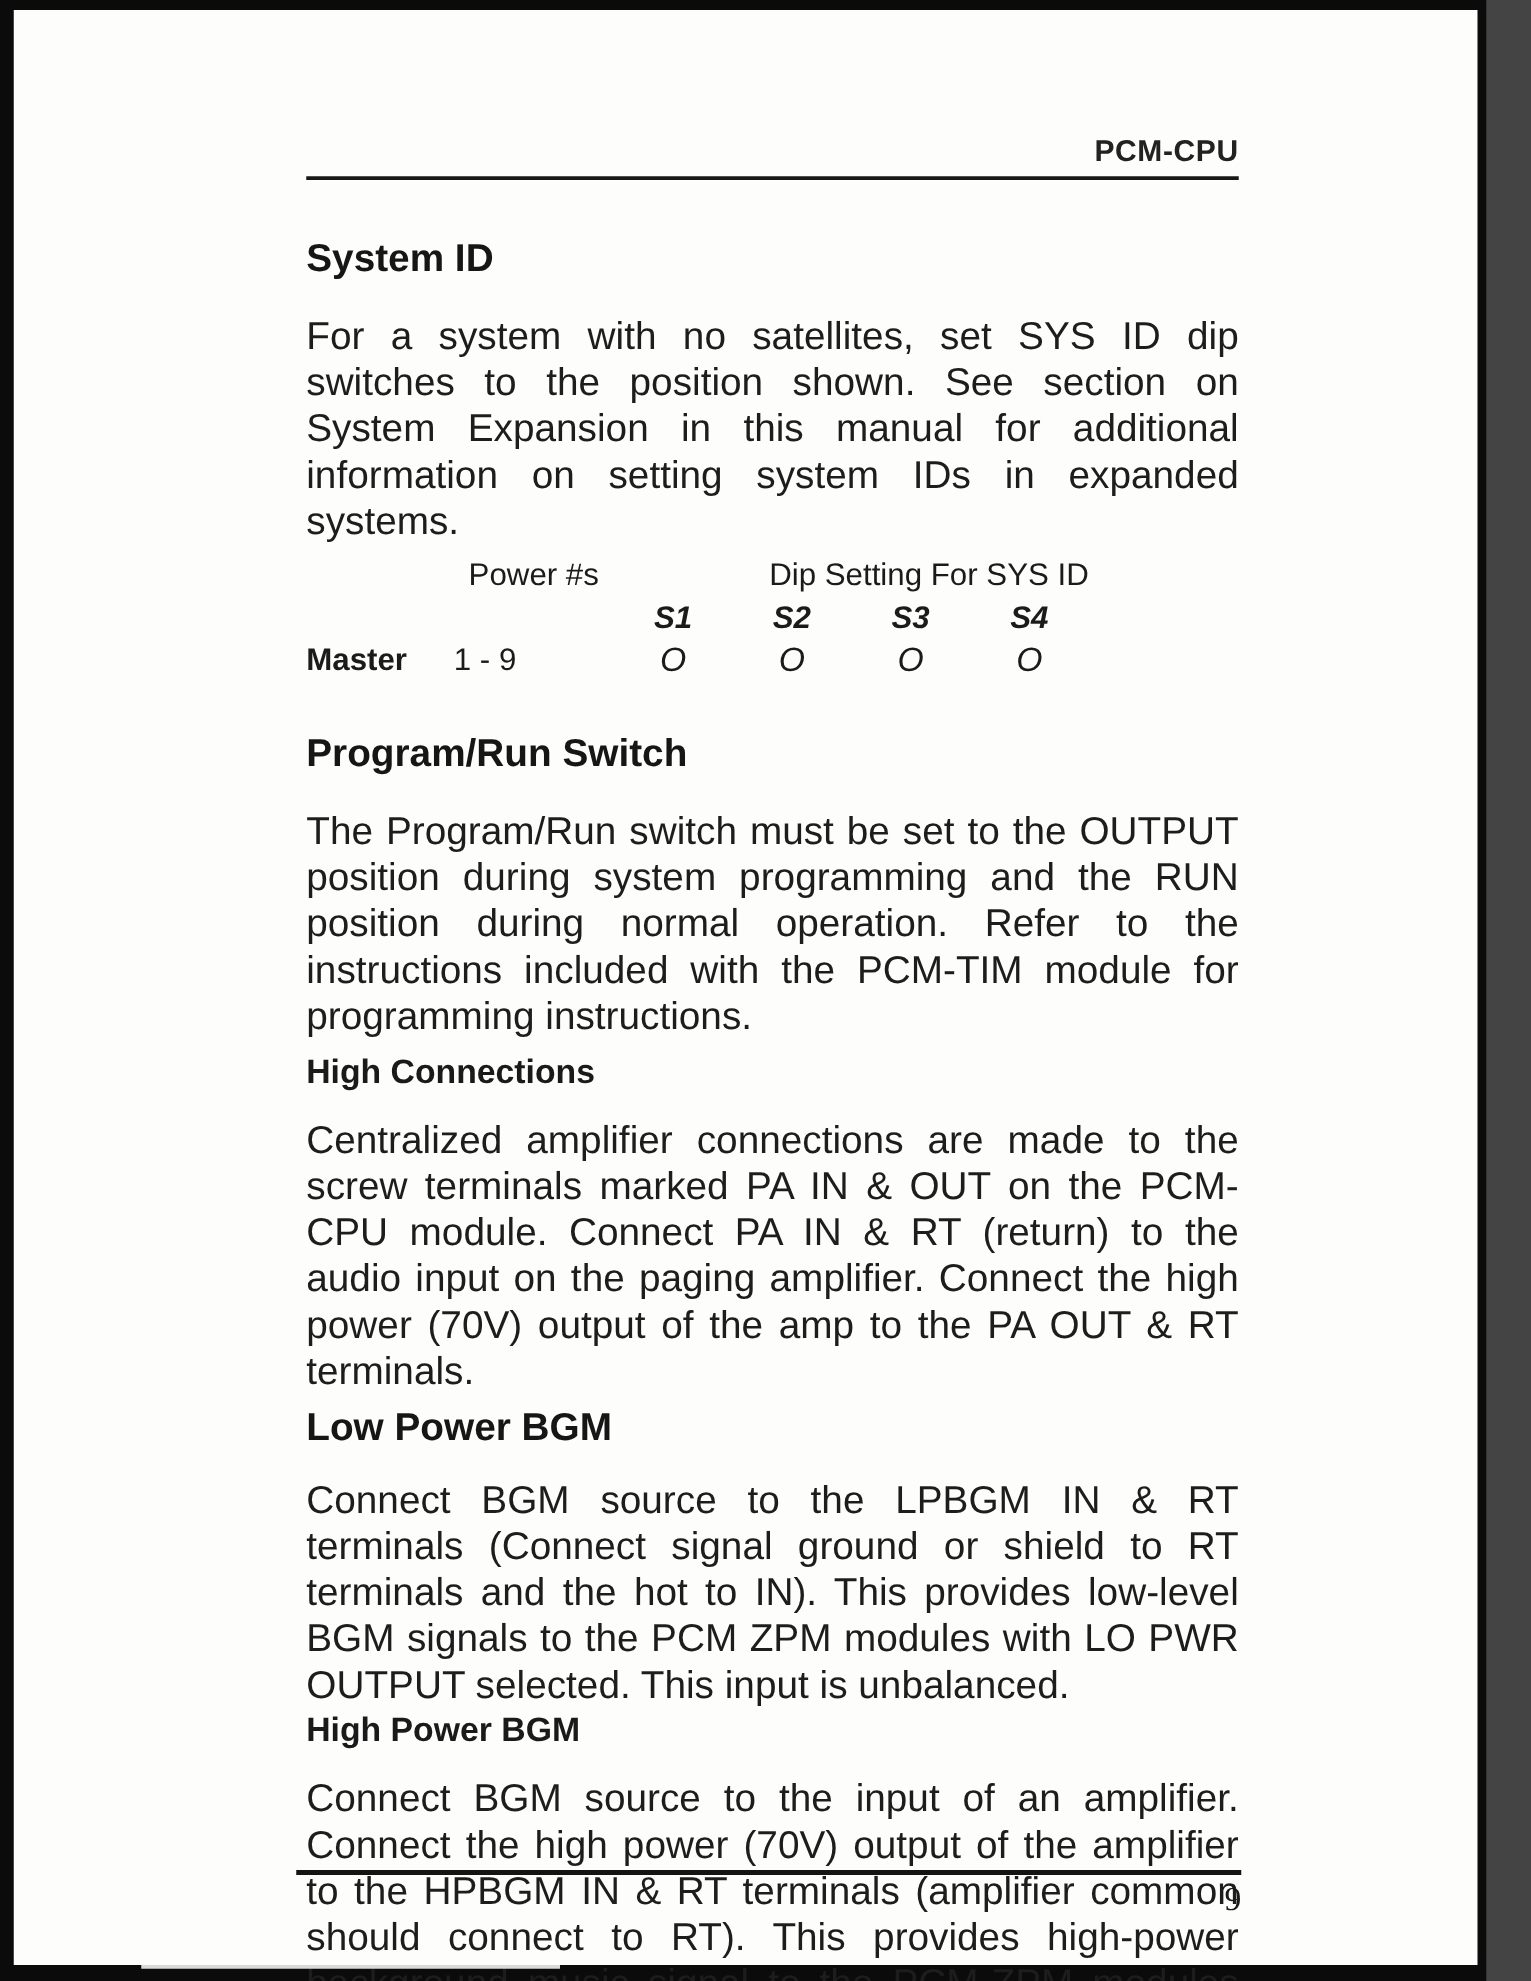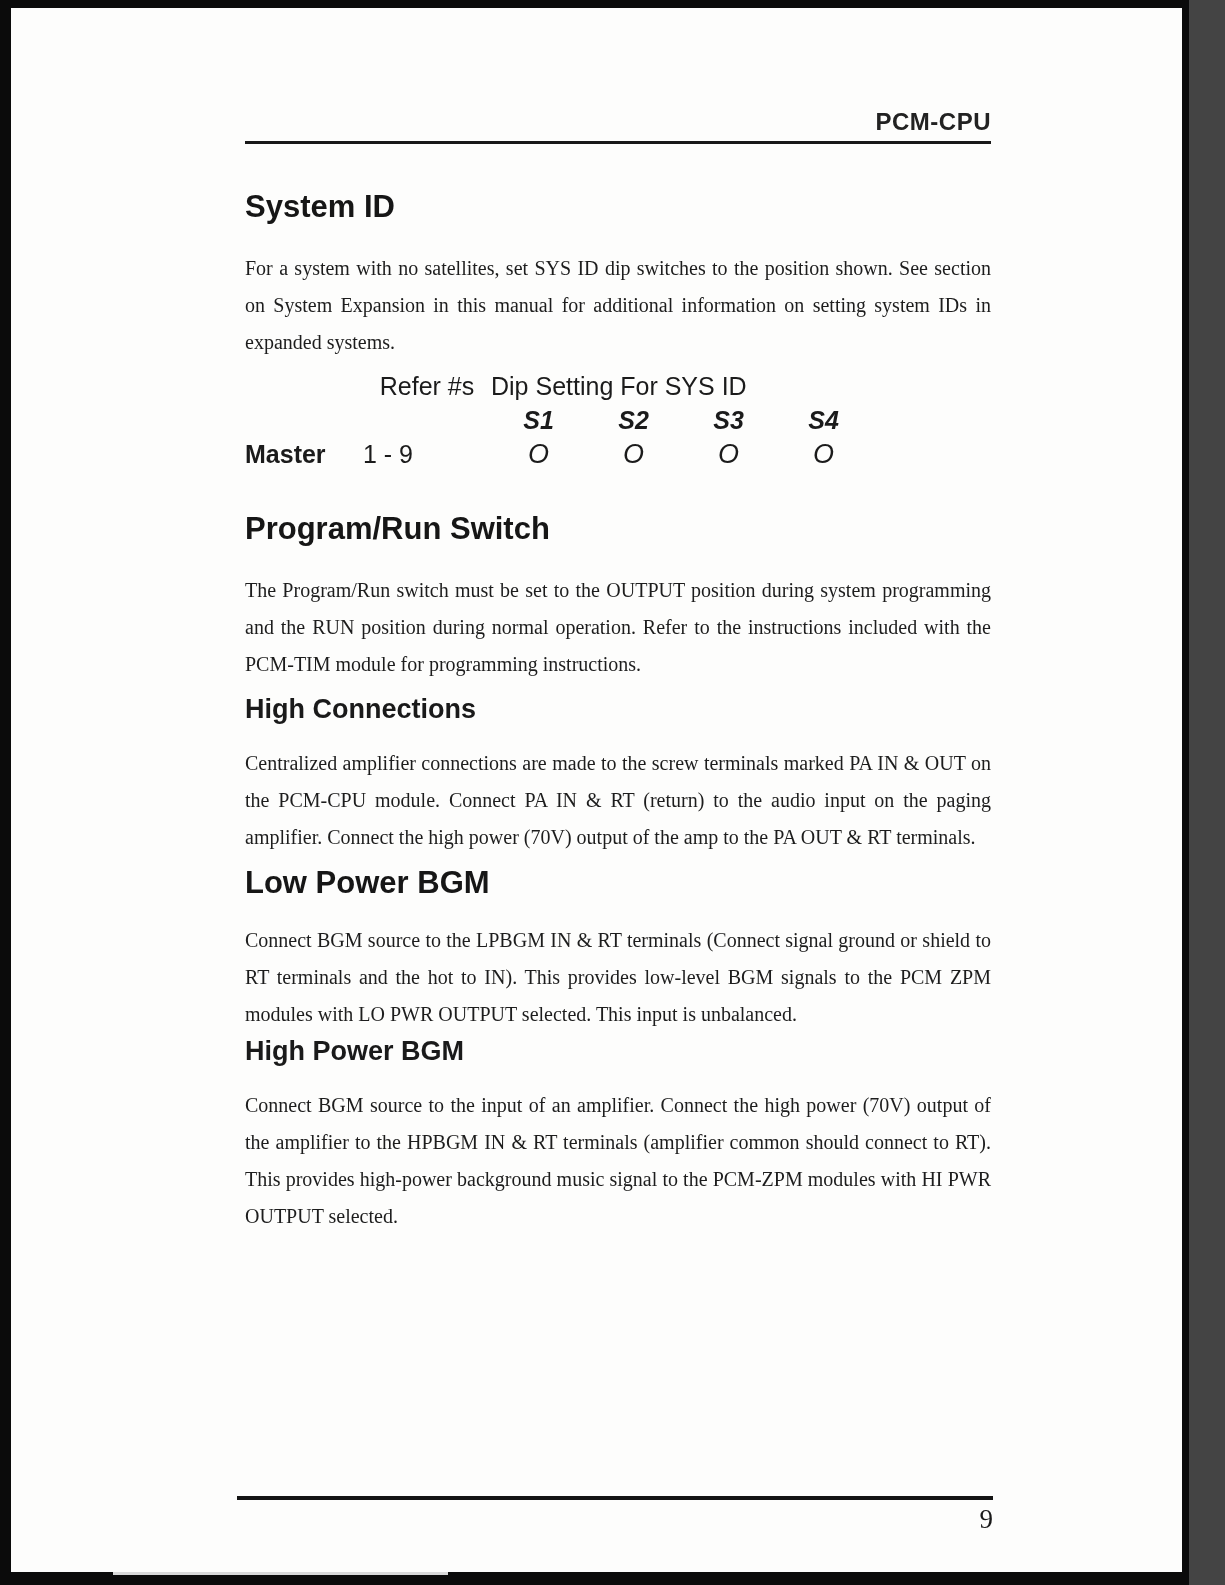--- a/index.html
+++ b/index.html
@@ -47,22 +47,22 @@
     line-height: 38px;
   }
   h2.sub-title {
     font-family: "Liberation Sans", sans-serif;
     font-size: 27px;
     font-weight: 700;
     color: #1a1a1a;
     line-height: 32px;
   }
   p.body-text {
-    font-family: Liberation Serif, serif;
-    font-size: 20px;
+    font-family: Liberation Sans, sans-serif;
+    font-size: 31px;
     line-height: 37px;
     text-align: justify;
     color: #1d1d1d;
   }
 
   .m-h1 { margin-top: 44px; }
   .m-p1 { margin-top: 24px; }
 
   
   .dip-table {
@@ -70,21 +70,21 @@
     display: grid;
     grid-template-columns: 118px 128px 95px 95px 95px 95px;
     row-gap: 3px;
     font-family: "Liberation Sans", sans-serif;
     font-size: 25px;
     color: #1b1b1b;
     line-height: 31px;
   }
   .dip-table .c { text-align: center; font-style: italic; }
   .zone-hdr   { grid-column: 2; text-align: center; }
-  .dip-hdr    { grid-column: 3 / 7; text-align: left; }
+  .dip-hdr    { grid-column: 3 / 7; text-align: right; }
   .s-hdr      { font-weight: 600; }
   .row-label  { grid-column: 1; font-weight: 700; }
   .row-zones  { grid-column: 2; text-align: left; }
   .dip-o      { font-size: 27px; }
 
   
   .footer-rule {
     position: absolute;
     left: 226px;
     top: 1488px;
@@ -120,21 +120,21 @@
   <div class="page">
     <div class="content">
 
       <div class="doc-header">PCM-CPU</div>
       <div class="header-rule"></div>
 
       <h1 class="sec-title m-h1">System ID</h1>
       <p class="body-text m-p1">For a system with no satellites, set SYS ID dip switches to the position shown. See section on System Expansion in this manual for additional information on setting system IDs in expanded systems.</p>
 
       <div class="dip-table">
-        <div class="zone-hdr">Refer #s</div>
+        <div class="zone-hdr">Power #s</div>
         <div class="dip-hdr">Dip Setting For SYS ID</div>
 
         <div class="c s-hdr" style="grid-column:3">S1</div>
         <div class="c s-hdr" style="grid-column:4">S2</div>
         <div class="c s-hdr" style="grid-column:5">S3</div>
         <div class="c s-hdr" style="grid-column:6">S4</div>
 
         <div class="row-label">Master</div>
         <div class="row-zones">1 - 9</div>
         <div class="c dip-o" style="grid-column:3">O</div>

